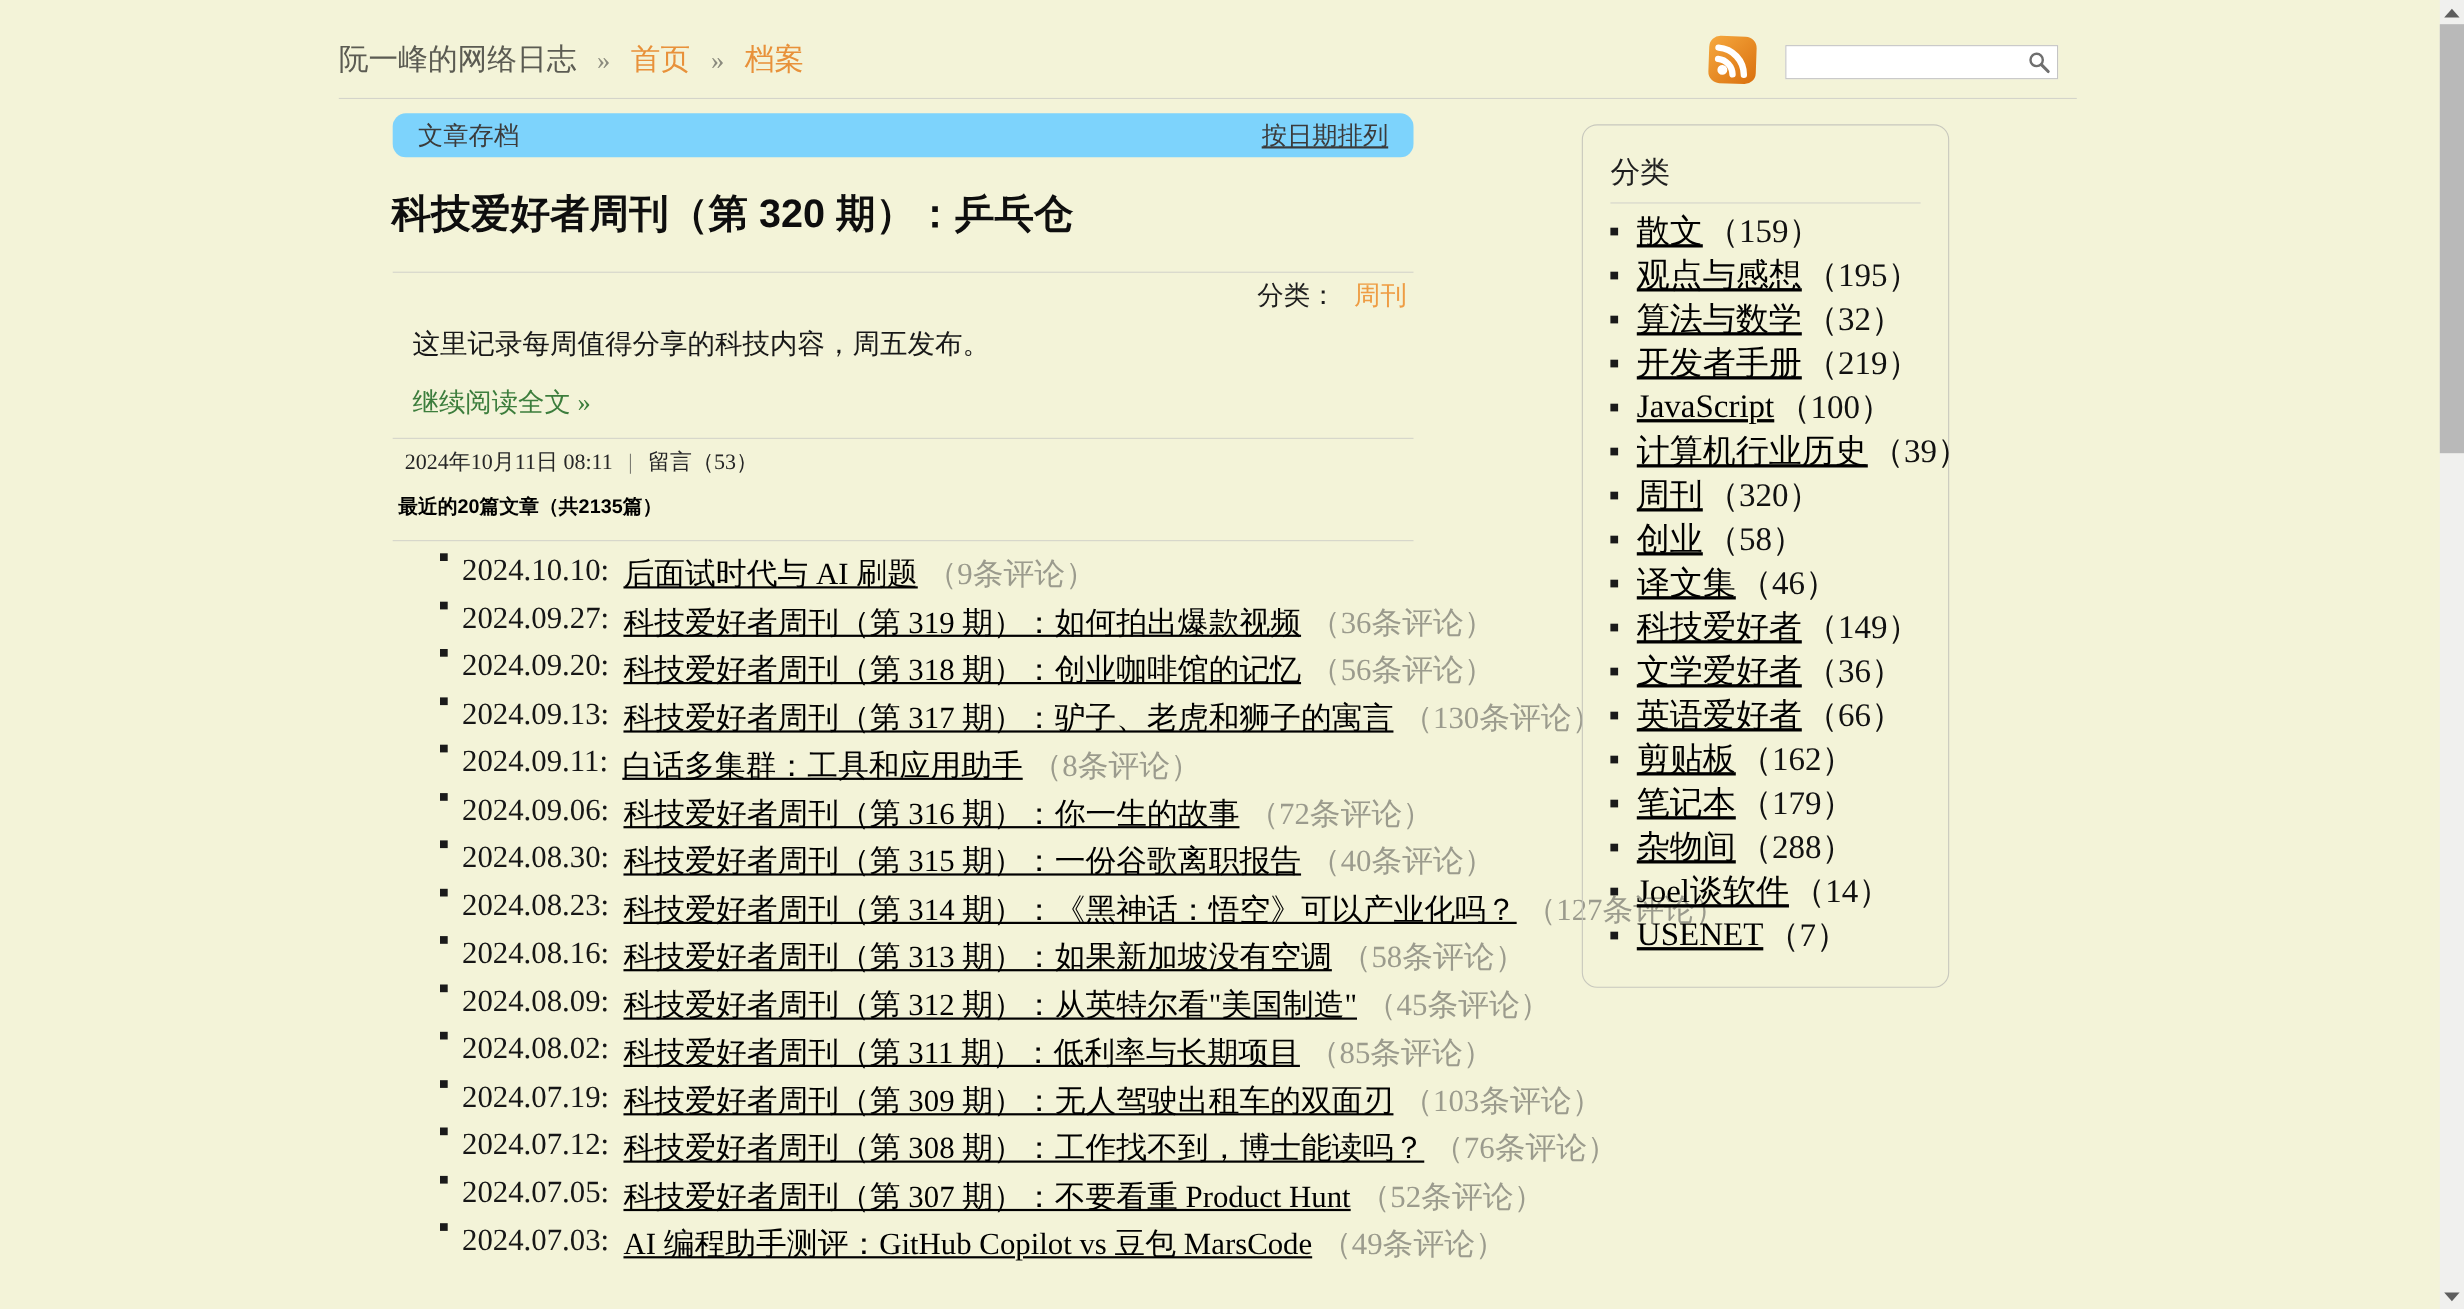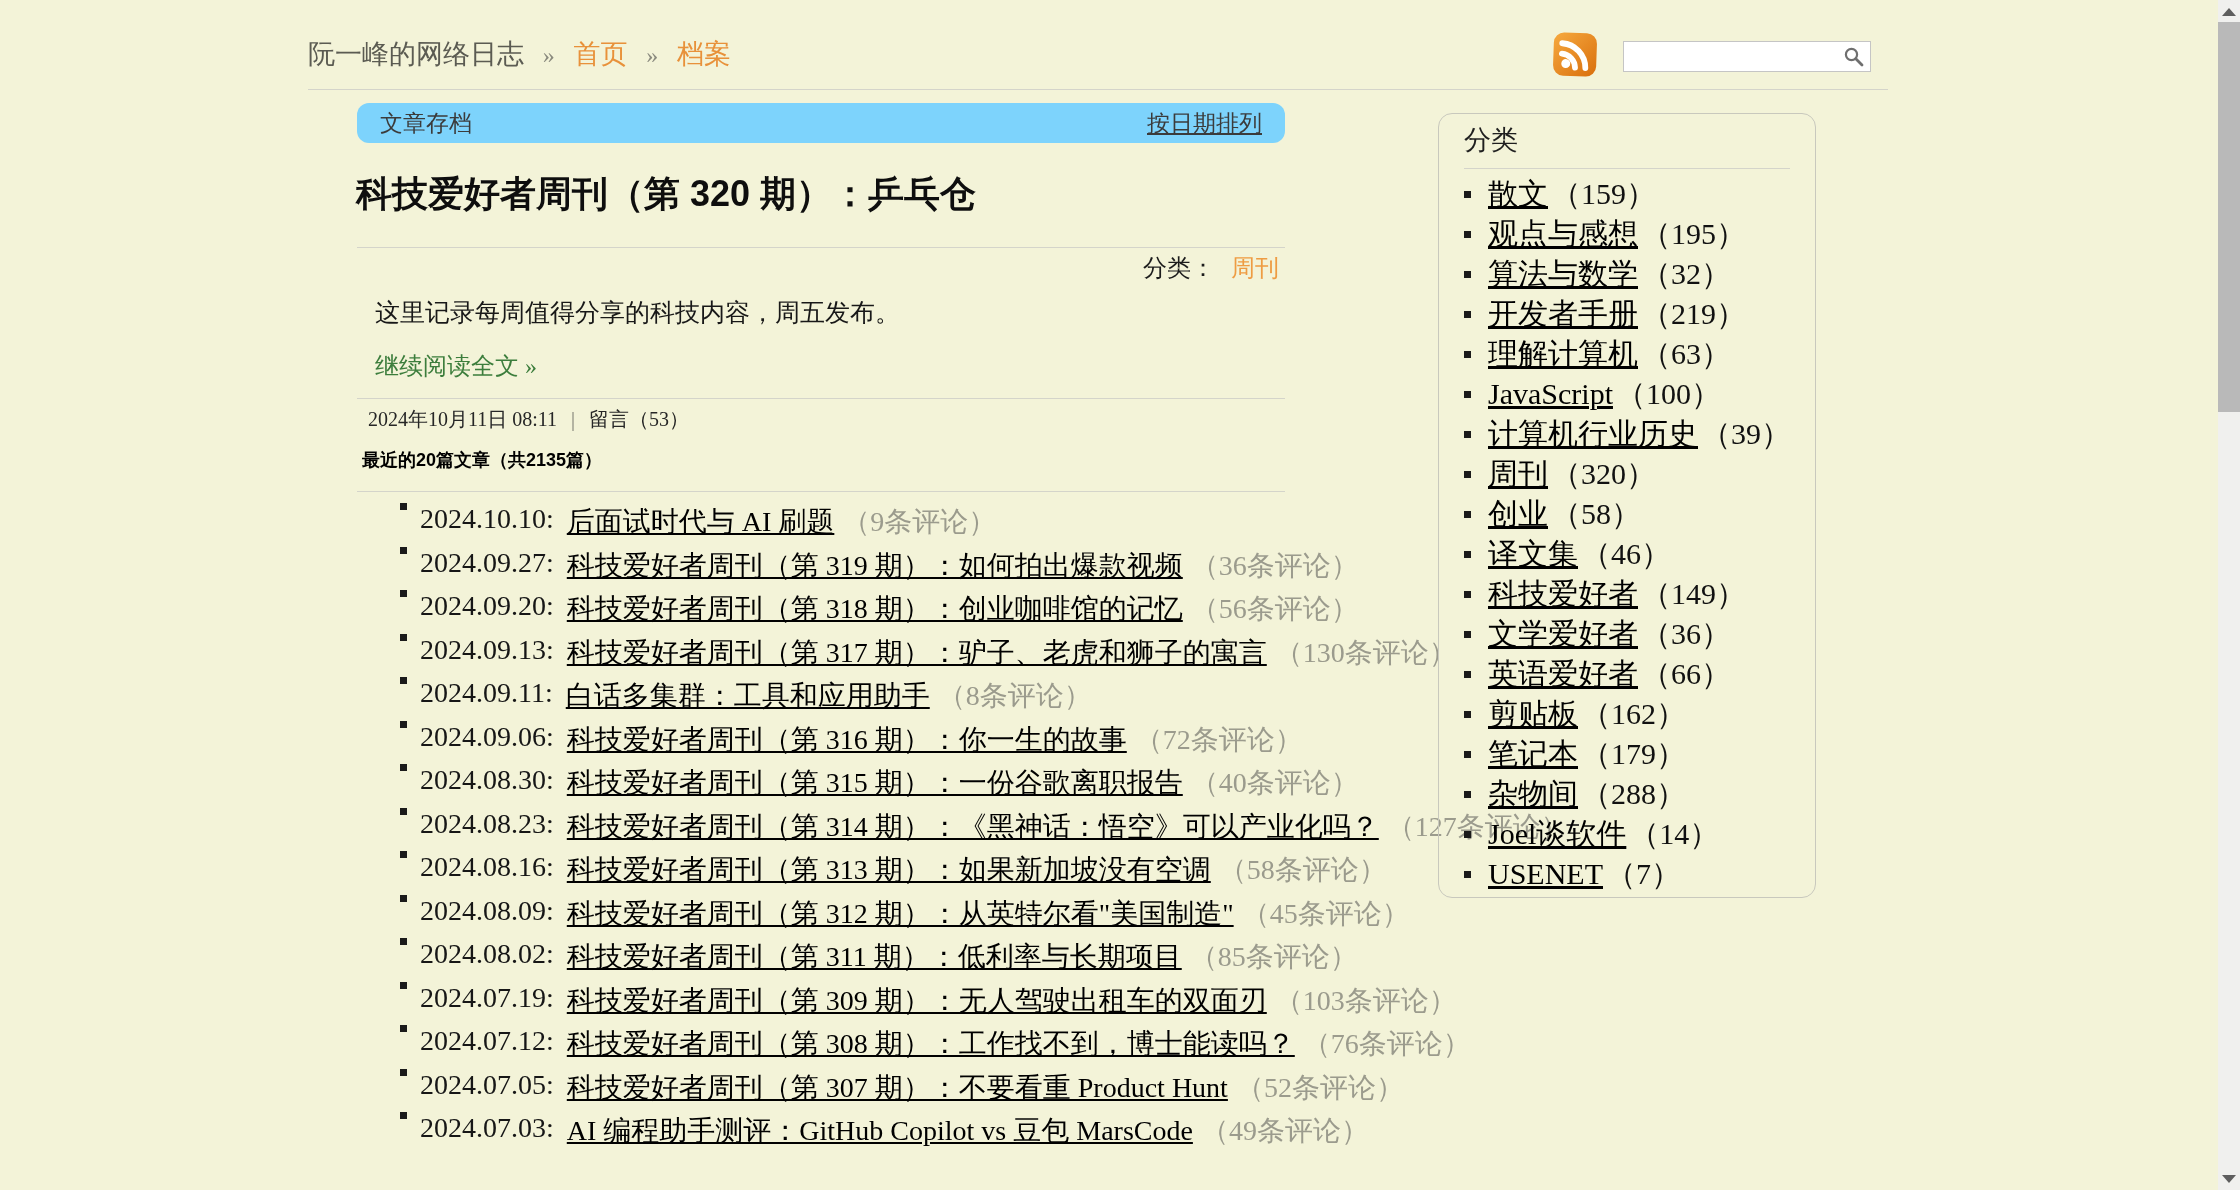--- a/index.html
+++ b/index.html
@@ -43,21 +43,21 @@
   #recent-heading { left:362px; top:448px; font-weight:700; font-size:18px; color:#000; }
   #recent-rule { left:357px; top:491px; width:928px; height:0; border-top:1px solid #d4d4ca; }
   #recent-list { left:400px; top:503px; list-style:none; }
   #recent-list li { height:43.5px; display:flex; font-size:28px; white-space:nowrap; }
   #recent-list li::before { content:""; width:7px; height:7px; background:#1a1a1a; margin-right:13px; flex:none; }
   .item-date { color:#161616; margin-right:13px; }
   .item-link { color:#000; text-decoration:underline; }
   .item-comments { color:#9b9b8d; margin-left:8px; }
 
   
-  #sidebar { left:1438px; top:113px; width:378px; height:785px; border:1px solid #c8c8bd; border-radius:14px; padding:8px 25px; }
+  #sidebar { left:1438px; top:113px; width:334px; height:785px; border:1px solid #c8c8bd; border-radius:14px; padding:24px 25px; }
   #sidebar-heading { font-size:27px; font-weight:400; color:#1f1f1f; }
   #sidebar-rule { border-top:1px solid #d4d4ca; margin-top:10px; margin-bottom:5px; }
   #category-list { list-style:none; }
   #category-list li { height:40px; display:flex; align-items:center; font-size:30px; white-space:nowrap; }
   #category-list li::before { content:""; width:7px; height:7px; background:#1a1a1a; margin-right:17px; flex:none; }
   #category-list a { color:#000; text-decoration:underline; }
   .cat-count { color:#111; margin-left:3px; }
 
   
   #scrollbar { right:0; top:0; width:22px; height:1190px; background:#f0f0ee; }
@@ -217,24 +217,20 @@
       </li>
       <li>
         <a>算法与数学</a>
         <span class="cat-count">（32）</span>
       </li>
       <li>
         <a>开发者手册</a>
         <span class="cat-count">（219）</span>
       </li>
       <li>
-        <a>理解计算机</a>
-        <span class="cat-count">（63）</span>
-      </li>
-      <li>
         <a>JavaScript</a>
         <span class="cat-count">（100）</span>
       </li>
       <li>
         <a>计算机行业历史</a>
         <span class="cat-count">（39）</span>
       </li>
       <li>
         <a>周刊</a>
         <span class="cat-count">（320）</span>

